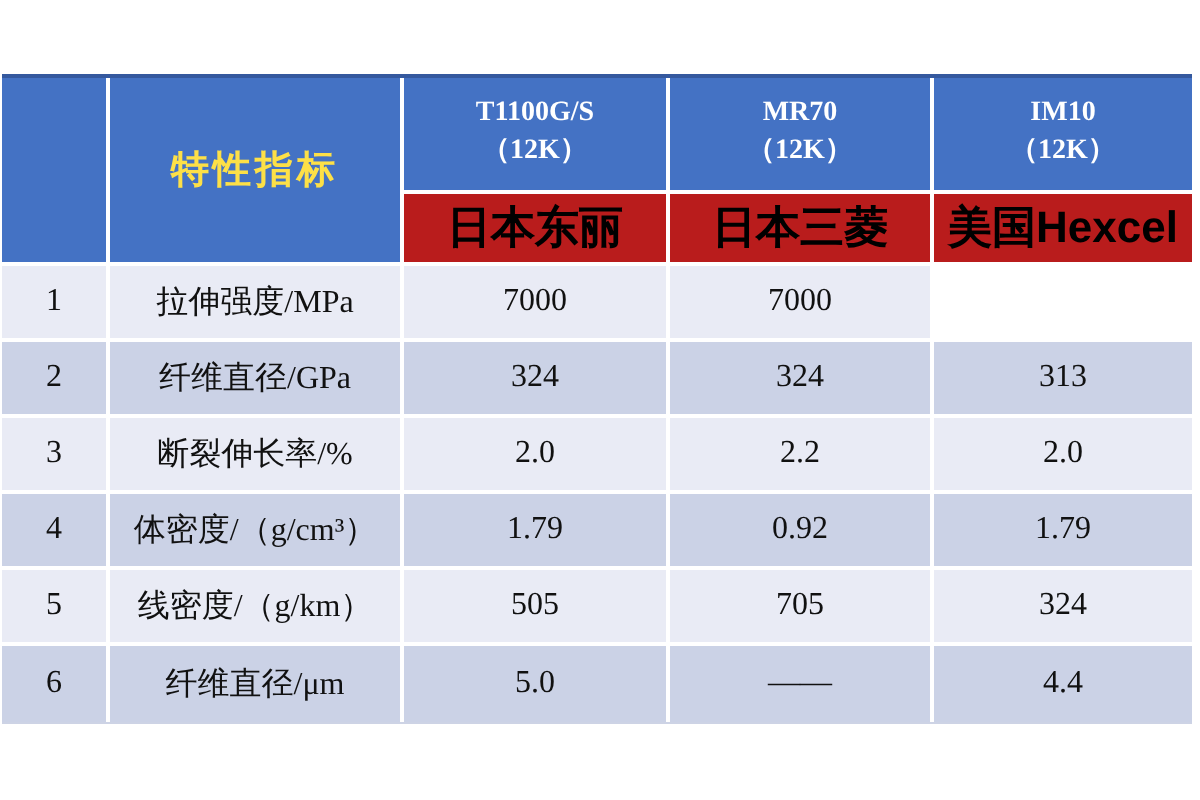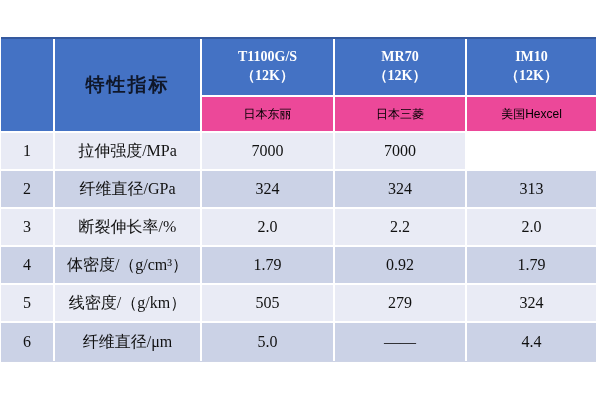--- a/index.html
+++ b/index.html
@@ -37,40 +37,40 @@
     text-align: center;
   }
   .hdr-blue { background: #4472c4; }
   .corner-num {
     grid-column: 1;
     grid-row: 1 / span 2;
   }
   .corner-label {
     grid-column: 2;
     grid-row: 1 / span 2;
-    color: #0f172a;
+    color: #fde047;
     font-weight: bold;
     font-size: 19px;
     letter-spacing: 2px;
   }
   .product {
     grid-row: 1;
     color: #ffffff;
     font-family: "Liberation Serif", serif;
     font-weight: bold;
     font-size: 14px;
     line-height: 1.35;
     flex-direction: column;
   }
   .maker {
     grid-row: 2;
-    background: #ec4899;
+    background: #b91c1c;
     color: #000000;
-    font-weight: normal;
-    font-size: 12px;
+    font-weight: bold;
+    font-size: 22px;
   }
   .band-light { background: #e9ebf5; }
   .band-dark  { background: #cbd2e6; }
   .num-cell, .val-cell {
     font-family: "Liberation Serif", serif;
     font-size: 16px;
     color: #111111;
   }
   .label-cell {
     font-family: "Liberation Serif", serif;
@@ -123,21 +123,21 @@
 
     <div class="cell num-cell band-dark" style="grid-row:6">4</div>
     <div class="cell label-cell band-dark" style="grid-row:6">体密度/（g/cm³）</div>
     <div class="cell val-cell band-dark" style="grid-row:6">1.79</div>
     <div class="cell val-cell band-dark" style="grid-row:6">0.92</div>
     <div class="cell val-cell band-dark" style="grid-row:6">1.79</div>
 
     <div class="cell num-cell band-light" style="grid-row:7">5</div>
     <div class="cell label-cell band-light" style="grid-row:7">线密度/（g/km）</div>
     <div class="cell val-cell band-light" style="grid-row:7">505</div>
-    <div class="cell val-cell band-light" style="grid-row:7">279</div>
+    <div class="cell val-cell band-light" style="grid-row:7">705</div>
     <div class="cell val-cell band-light" style="grid-row:7">324</div>
 
     <div class="cell num-cell band-dark" style="grid-row:8">6</div>
     <div class="cell label-cell band-dark" style="grid-row:8">纤维直径/μm</div>
     <div class="cell val-cell band-dark" style="grid-row:8">5.0</div>
     <div class="cell val-cell band-dark" style="grid-row:8">——</div>
     <div class="cell val-cell band-dark" style="grid-row:8">4.4</div>
 
   </div>
 </div>

